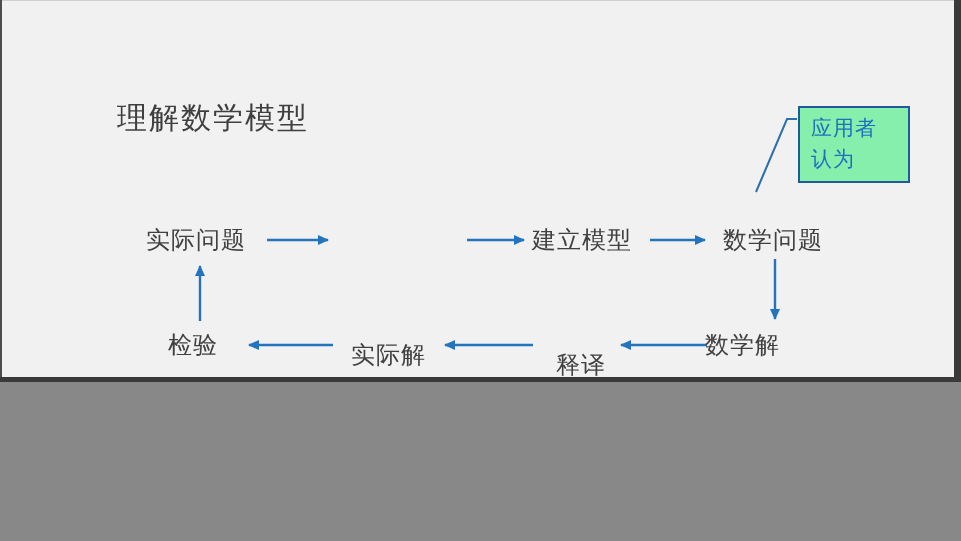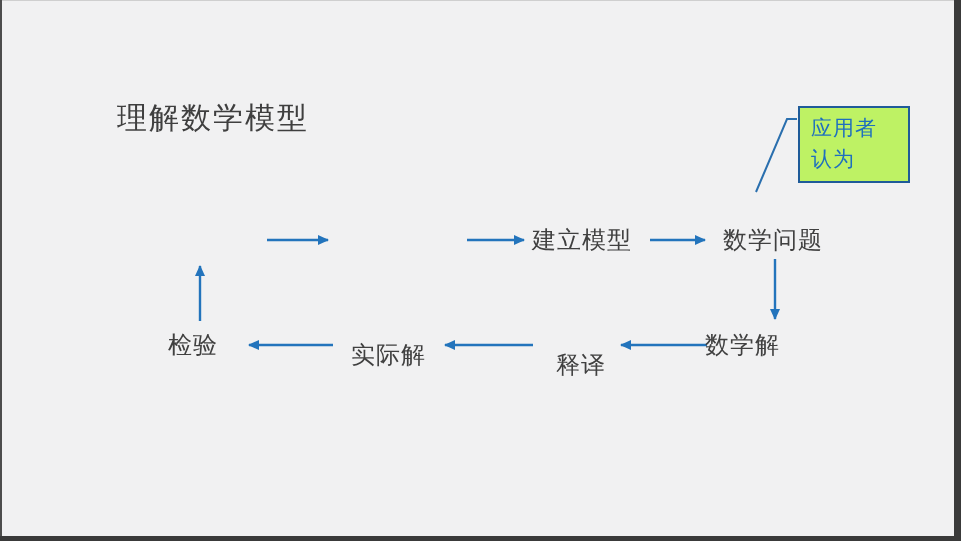--- a/index.html
+++ b/index.html
@@ -4,21 +4,21 @@
 <style>
   html, body {
     margin: 0;
     padding: 0;
     background: #888;
     font-family: "DejaVu Sans", "Liberation Sans", sans-serif;
   }
   .slide {
     position: relative;
     width: 961px;
-    height: 541px;
+    height: 382px;
     background: #f1f1f2;
     overflow: hidden;
     box-sizing: border-box;
   }
   
   .frame-top    { position: absolute; left: 0; top: 0; width: 961px; height: 1px; background: #cfcfcf; }
   .frame-left   { position: absolute; left: 0; top: 0; width: 2px; height: 541px; background: #4d4d4d; }
   .frame-right  { position: absolute; right: 0; top: 0; width: 7px; height: 541px; background: #3a3a3a; }
   .frame-bottom { position: absolute; left: 0; bottom: 0; width: 961px; height: 5px; background: #3a3a3a; }
 
@@ -52,21 +52,21 @@
     pointer-events: none;
   }
 
   .callout {
     position: absolute;
     left: 798px;
     top: 106px;
     width: 112px;
     height: 77px;
     box-sizing: border-box;
-    background: #bef264;
+    background: #86efac;
     border: 2px solid #1f5b99;
   }
   .callout-text {
     margin: 5px 0 0 11px;
     font-size: 21px;
     line-height: 31px;
     letter-spacing: 1px;
     color: #1e6fbf;
     white-space: pre-line;
   }
@@ -92,20 +92,21 @@
     <line x1="775" y1="259" x2="775" y2="319" stroke="#2374bc" stroke-width="2.4" marker-end="url(#ah)"></line>
     <line x1="200" y1="321" x2="200" y2="266" stroke="#2374bc" stroke-width="2.4" marker-end="url(#ah)"></line>
 
     <line x1="707" y1="345" x2="621" y2="345" stroke="#2374bc" stroke-width="2.4" marker-end="url(#ah)"></line>
     <line x1="533" y1="345" x2="445" y2="345" stroke="#2374bc" stroke-width="2.4" marker-end="url(#ah)"></line>
     <line x1="333" y1="345" x2="249" y2="345" stroke="#2374bc" stroke-width="2.4" marker-end="url(#ah)"></line>
 
     <polyline points="797,119 787,119 756,192" fill="none" stroke="#2a6fae" stroke-width="2"></polyline>
   </svg>
 
+  <div class="node" style="left:146px; top:228px;">实际问题</div>
   <div class="node" style="left:723px; top:228px;">数学问题</div>
   <div class="node" style="left:532px; top:228px;">建立模型</div>
 
   <div class="node" style="left:705px; top:333px;">数学解</div>
   <div class="node" style="left:556px; top:333px;margin-top:20px;">释译</div>
   <div class="node" style="left:351px; top:343px;text-align:center;">实际解</div>
   <div class="node" style="left:168px; top:333px;">检验</div>
 
   <div class="callout">
     <div class="callout-text">应用者

